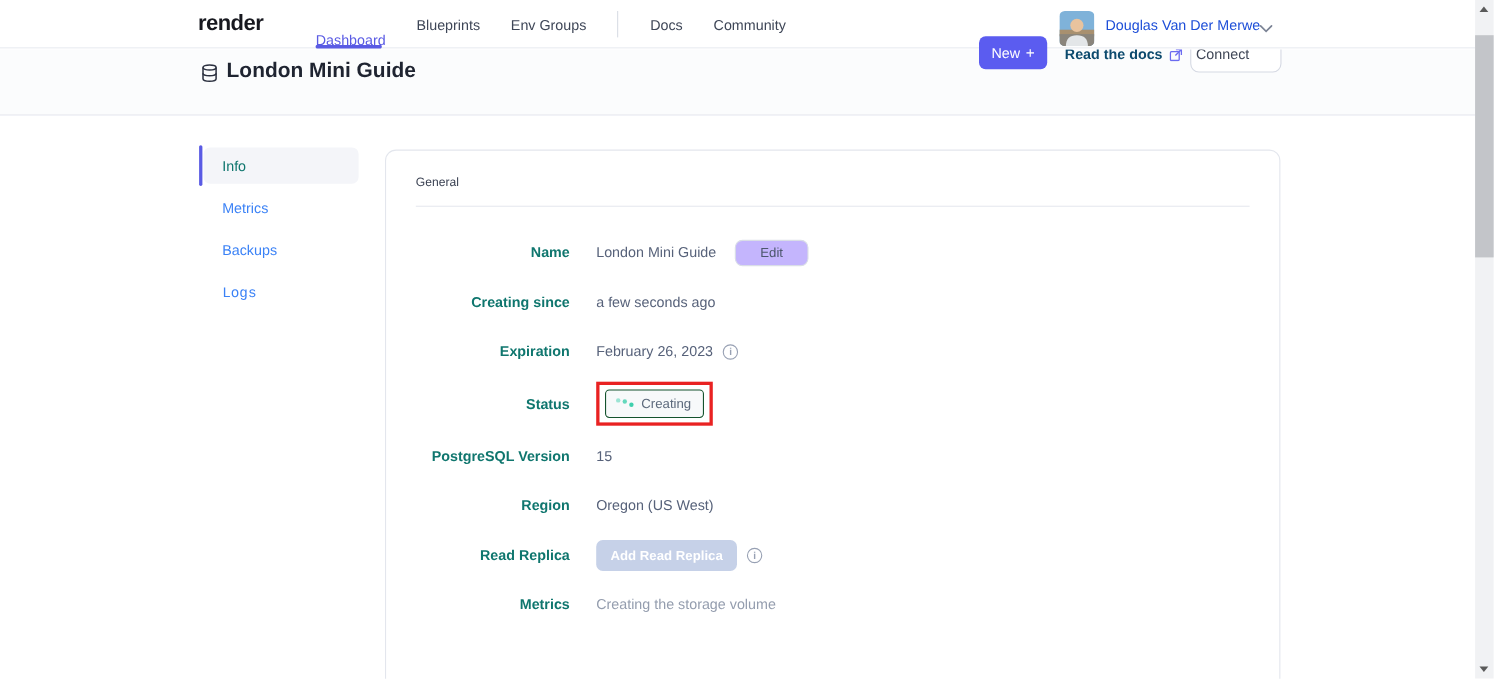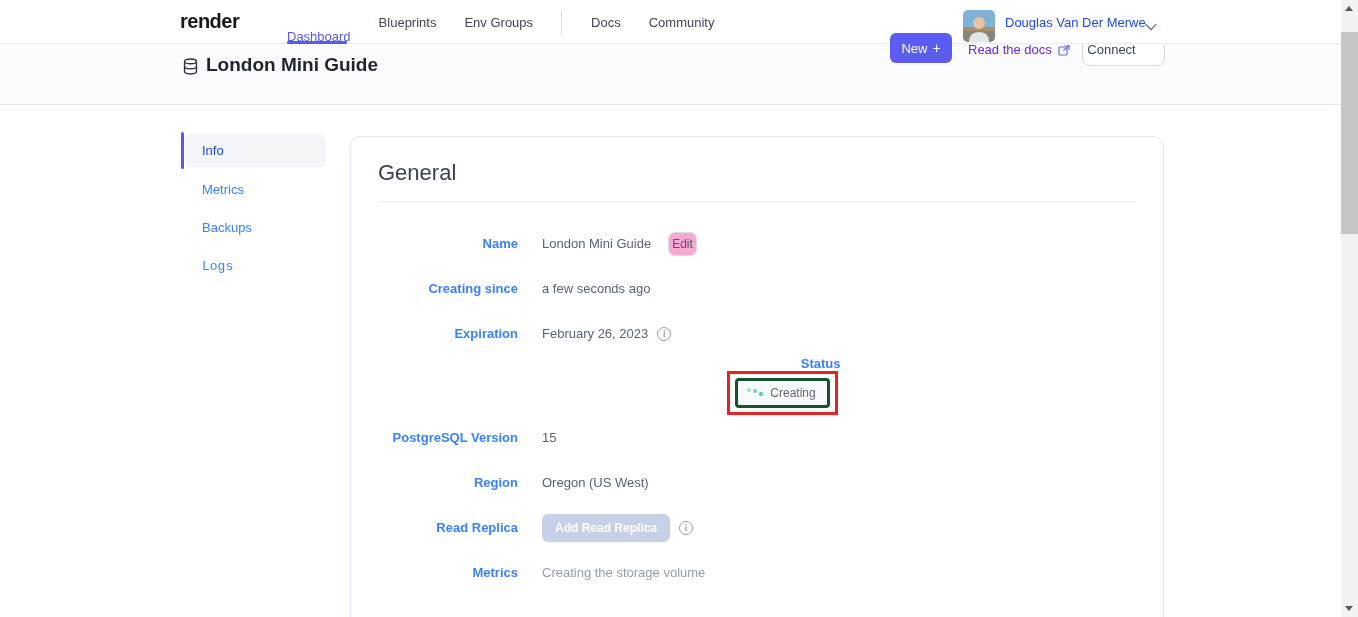--- a/index.html
+++ b/index.html
@@ -51,78 +51,78 @@
   .title-bar {
     position:absolute; top:45px; left:0; width:1341px; height:60px;
     background:#fbfcfd; border-bottom:1px solid #e6e8ef; overflow:hidden; z-index:4;
   }
   .db-icon { position:absolute; left:182px; top:13px; }
   .page-title {
     position:absolute; left:206px; top:9px;
     font-size:19px; font-weight:bold; color:#1f2431;
   }
   .docs-link {
-    position:absolute; left:968px; top:-3px; font-size:13px; color:#6d28d9;
-    display:flex; align-items:center; gap:6px; cursor:pointer;
+    position:absolute; left:968px; top:-3px; font-size:13px; color:#0c4a6e;
+    display:flex; align-items:center; gap:6px; cursor:pointer;font-weight:bold;
   }
   .connect-btn {
     position:absolute; left:1082px; top:-12px; width:83px; height:33px;
     background:#ffffff; border:1px solid #d5d9e3; border-radius:8px;
     font-size:13px; font-family:inherit; color:#3f4656; cursor:pointer;
     display:flex; align-items:center; justify-content:center; gap:24px;
   }
 
   
   .sidebar { position:absolute; left:181px; top:134px; width:145px; }
   .side-active-bar {
     position:absolute; left:0; top:-2px; width:3px; height:37px;
     background:#5a5be4; border-radius:2px;
   }
   .side-item {
     position:absolute; left:4px; width:141px; height:33px;
     display:flex; align-items:center; padding-left:17px;
     font-size:13px; color:#3b82f6; border-radius:6px; cursor:pointer;
   }
-  .side-item.active { background:#f4f5f9; color:#1d4ed8; }
+  .side-item.active { background:#f4f5f9; color:#0f766e; }
 
   
   .card {
     position:absolute; left:350px; top:136px; width:814px; height:520px;
     background:#fff; border:1px solid #e3e6ed; border-radius:10px;
   }
-  .card-heading { margin:23px 0 0 27px; font-size:22px; color:#3a4152; }
+  .card-heading { margin:23px 0 0 27px; font-size:11px; color:#3a4152; }
   .card-divider { margin:15px 27px 0 27px; border-top:1px solid #e7e9ef; }
   .rows { margin-top:19px; }
   .row {
     display:flex; align-items:center; min-height:45px;
     padding-left:27px; font-size:13px;
   }
-  .row-label { width:140px; text-align:right; font-weight:bold; color:#3b82f6; }
+  .row-label { width:140px; text-align:right; font-weight:bold; color:#0f766e; }
   .row-value {
     margin-left:24px; color:#57627a; display:flex; align-items:center; gap:9px;
   }
   .row-value.muted { color:#949dae; }
 
   .edit-btn {
-    margin-left:8px; padding:4px 3px; font-size:12px; font-family:inherit;
-    color:#4c576d; background:#f9a8d4; border:1px solid #d9dde7; border-radius:7px;
+    margin-left:8px; padding:4px 22px; font-size:12px; font-family:inherit;
+    color:#4c576d; background:#c4b5fd; border:1px solid #d9dde7; border-radius:7px;
     cursor:pointer;
   }
   .info-icon {
     width:14px; height:14px; border:1px solid #97a0b3; border-radius:50%;
     color:#97a0b3; font-size:9px; display:inline-flex; align-items:center;
     justify-content:center; font-weight:bold;
   }
 
   .annotation-box {
     display:inline-block; border:3px solid #e92222; padding:4px 5px;
   }
   .status-badge {
     display:inline-flex; align-items:center; gap:7px;
-    background:#f7f9fa; border:3px solid #14532d; border-radius:4px;
+    background:#f7f9fa; border:1px solid #14532d; border-radius:4px;
     padding:5px 11px 5px 9px; font-size:12px; color:#5d6a7c;
   }
   .dots { display:inline-flex; gap:2px; align-items:center; }
   .dot { width:4px; height:4px; border-radius:50%; background:#3fd0ad; display:inline-block; }
   .dot1 { transform:translateY(-3px); opacity:.5; }
   .dot2 { transform:translateY(-2px); opacity:.8; }
   .dot3 { transform:translateY(1px); }
 
   .add-replica-btn {
     background:#c6d1e8; color:#fff; border:none; border-radius:6px;
@@ -249,21 +249,21 @@
     </div>
 
     <div class="row">
       <div class="row-label">Expiration</div>
       <div class="row-value">
         <span>February 26, 2023</span>
         <span class="info-icon">i</span>
       </div>
     </div>
 
-    <div class="row" style="min-height:50px;flex-direction:column;">
+    <div class="row" style="min-height:50px;">
       <div class="row-label">Status</div>
       <div class="row-value">
         <span class="annotation-box">
           <span class="status-badge">
             <span class="dots">
               <span class="dot dot1"></span>
                 <span class="dot dot2"></span>
                 <span class="dot dot3"></span>
             </span>
             <span>Creating</span>

